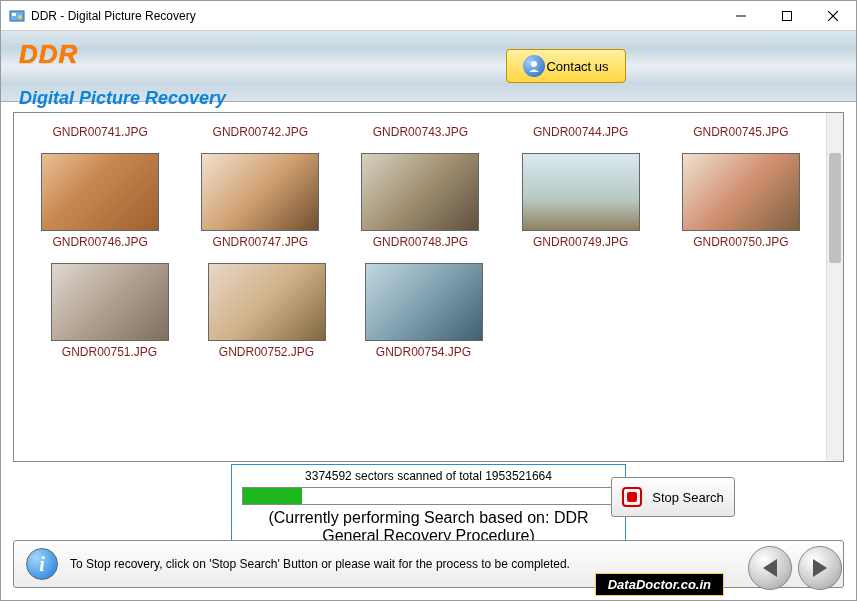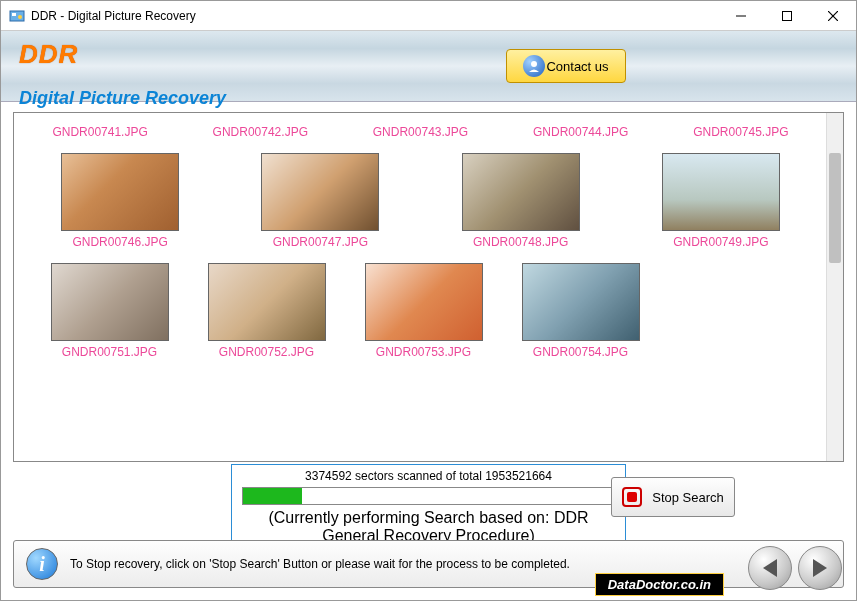--- a/index.html
+++ b/index.html
@@ -20,21 +20,21 @@
 
 
 .content { padding: 10px 12px 0 12px; }
 .gallery-wrap { border: 1px solid #888; height: 350px; position: relative; background: #fff; }
 .gallery { position: absolute; inset: 2px 18px 2px 2px; overflow: hidden; padding: 6px 4px; }
 .scrollbar { position: absolute; right: 0; top: 0; bottom: 0; width: 17px; background: #f0f0f0; border-left: 1px solid #ddd; }
 .scrollbar .thumb { position: absolute; left: 2px; right: 2px; top: 40px; height: 110px; background: #c0c0c0; border-radius: 2px; }
 
 .row { display: flex; justify-content: space-around; }
 .cell { width: 155px; text-align: center; }
-.cell .label { font-size: 12px; color: #ec4899; margin-top: 4px; margin-bottom: 6px; }
+.cell .label { font-size: 12px; color: #7f1d1d; margin-top: 4px; margin-bottom: 6px; }
 .cell .thumb-img { width: 118px; height: 78px; margin: 8px auto 0 auto; border: 1px solid #666; background-size: cover; background-position: center; }
 
 
 .p1 { background: linear-gradient(135deg,#e8c098,#c88850 40%,#a06030); }
 .p2 { background: linear-gradient(135deg,#f0e0d0,#d0a070 50%,#705030); }
 .p3 { background: linear-gradient(135deg,#d8d0c0,#a09070 50%,#605040); }
 .p4 { background: linear-gradient(180deg,#d8e8f0,#b8c8c0 60%,#908060); }
 .p5 { background: linear-gradient(135deg,#f0e0d0,#d09070 50%,#806040); }
 .p6 { background: linear-gradient(135deg,#e0d8d0,#b0a090 50%,#807060); }
 .p7 { background: linear-gradient(135deg,#e8d8c8,#d0b088 50%,#806840); }
@@ -140,34 +140,34 @@
             <div class="label">GNDR00747.JPG</div>
           </div>
         <div class="cell">
             <div class="thumb-img p3"></div>
             <div class="label">GNDR00748.JPG</div>
           </div>
         <div class="cell">
             <div class="thumb-img p4"></div>
             <div class="label">GNDR00749.JPG</div>
           </div>
+        <div class="cell">
+            <div class="thumb-img p5"></div>
+            <div class="label">GNDR00750.JPG</div>
+          </div>
       </div>
 
       <div class="row" style="justify-content:flex-start; padding-left:12px; gap:2px;">
         <div class="cell">
             <div class="thumb-img p6"></div>
             <div class="label">GNDR00751.JPG</div>
           </div>
         <div class="cell">
             <div class="thumb-img p7"></div>
             <div class="label">GNDR00752.JPG</div>
-          </div>
-        <div class="cell">
-            <div class="thumb-img p8"></div>
-            <div class="label">GNDR00753.JPG</div>
           </div>
         <div class="cell">
             <div class="thumb-img p9"></div>
             <div class="label">GNDR00754.JPG</div>
           </div>
       </div>
 
     </div>
     <div class="scrollbar">
       <div class="thumb"></div>

